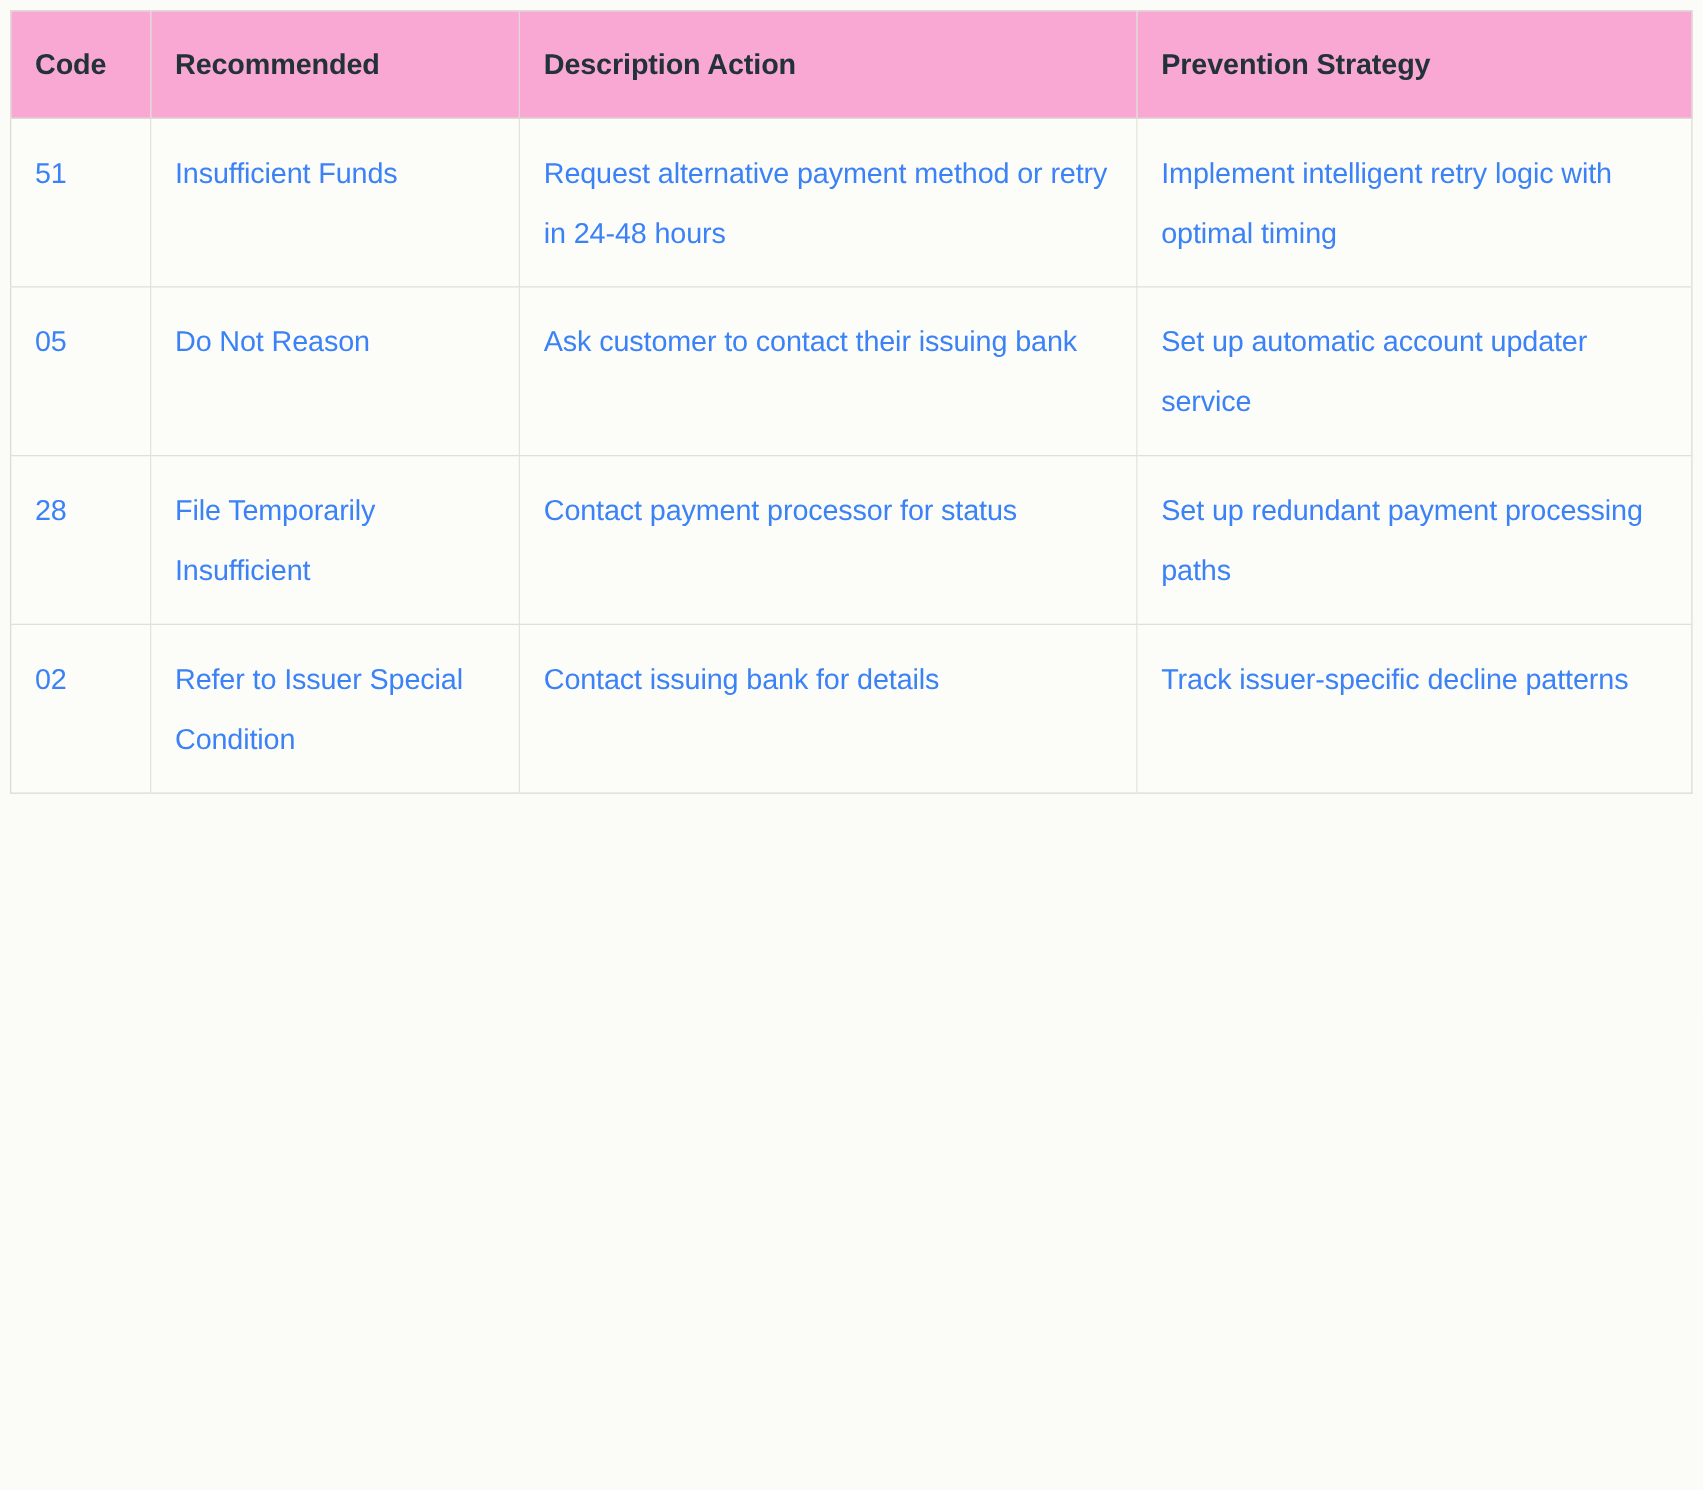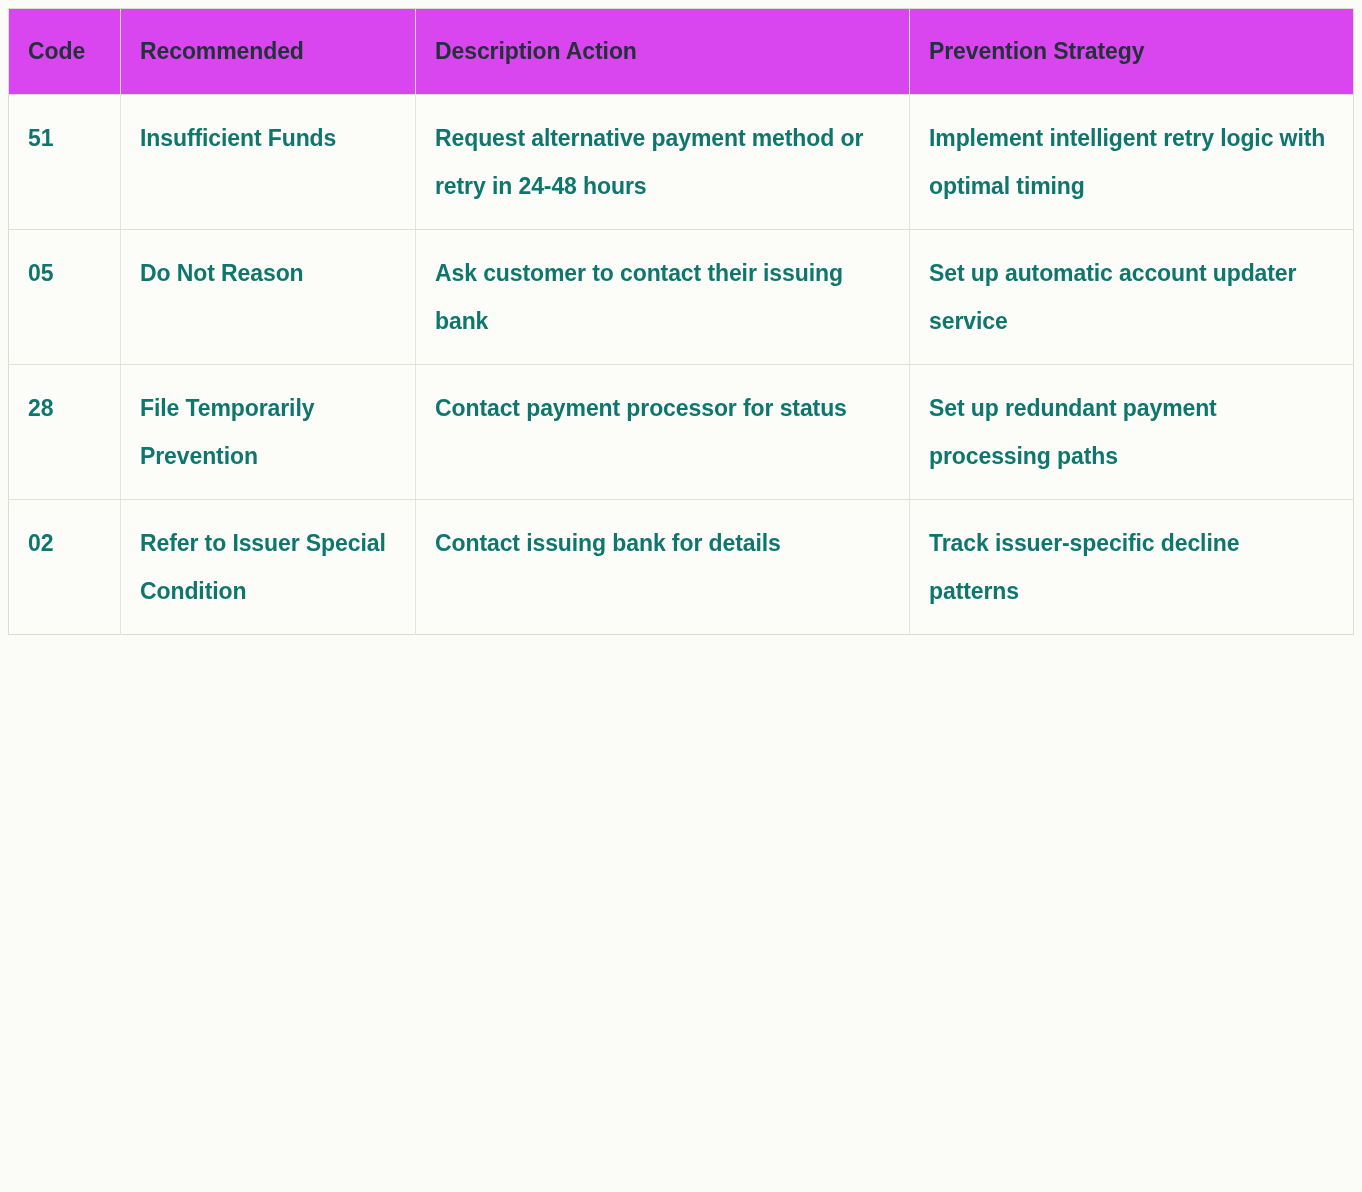--- a/index.html
+++ b/index.html
@@ -31,21 +31,21 @@
     background: #fcfcf9;
     border: 1px solid #dcdcd4;
   }
 
   table.decline-table col.col-code        { width: 112px; }
   table.decline-table col.col-description { width: 295px; }
   table.decline-table col.col-action      { width: 494px; }
   table.decline-table col.col-prevention  { width: 444px; }
 
   thead tr.header-row {
-    background: #d946ef;
+    background: #f9a8d4;
   }
 
   thead th {
     box-sizing: border-box;
     text-align: left;
     vertical-align: middle;
     font-size: 23px;
     font-weight: bold;
     line-height: 1.3;
     color: #233138;
@@ -54,23 +54,23 @@
     border-bottom: 1px solid #dcdcd4;
     height: 86px;
     letter-spacing: -0.1px;
   }
   thead th:last-child { border-right: none; }
 
   tbody td {
     box-sizing: border-box;
     vertical-align: top;
     font-size: 23px;
-    font-weight: bold;
+    font-weight: normal;
     line-height: 48px;
-    color: #0f766e;
+    color: #3b82f6;
     background: #fcfcf9;
     padding: 19px 18px 19px 19px;
     border-right: 1px solid #e4e4dc;
     border-bottom: 1px solid #e0e0d8;
     letter-spacing: -0.1px;
   }
   tbody td:last-child { border-right: none; }
   tbody tr:last-child td { border-bottom: none; }
 
   td.cell-code { padding-right: 10px; }
@@ -108,21 +108,21 @@
         <td class="cell-prevention">Implement intelligent retry logic with optimal timing</td>
       </tr>
       <tr class="row-h130">
         <td class="cell-code">05</td>
         <td class="cell-description">Do Not Reason</td>
         <td class="cell-action">Ask customer to contact their issuing bank</td>
         <td class="cell-prevention">Set up automatic account updater service</td>
       </tr>
       <tr class="row-h131">
         <td class="cell-code">28</td>
-        <td class="cell-description">File Temporarily Prevention</td>
+        <td class="cell-description">File Temporarily Insufficient</td>
         <td class="cell-action">Contact payment processor for status</td>
         <td class="cell-prevention">Set up redundant payment processing paths</td>
       </tr>
       <tr class="row-h132">
         <td class="cell-code">02</td>
         <td class="cell-description">Refer to Issuer Special Condition</td>
         <td class="cell-action">Contact issuing bank for details</td>
         <td class="cell-prevention">Track issuer-specific decline patterns</td>
       </tr>
     </tbody>

